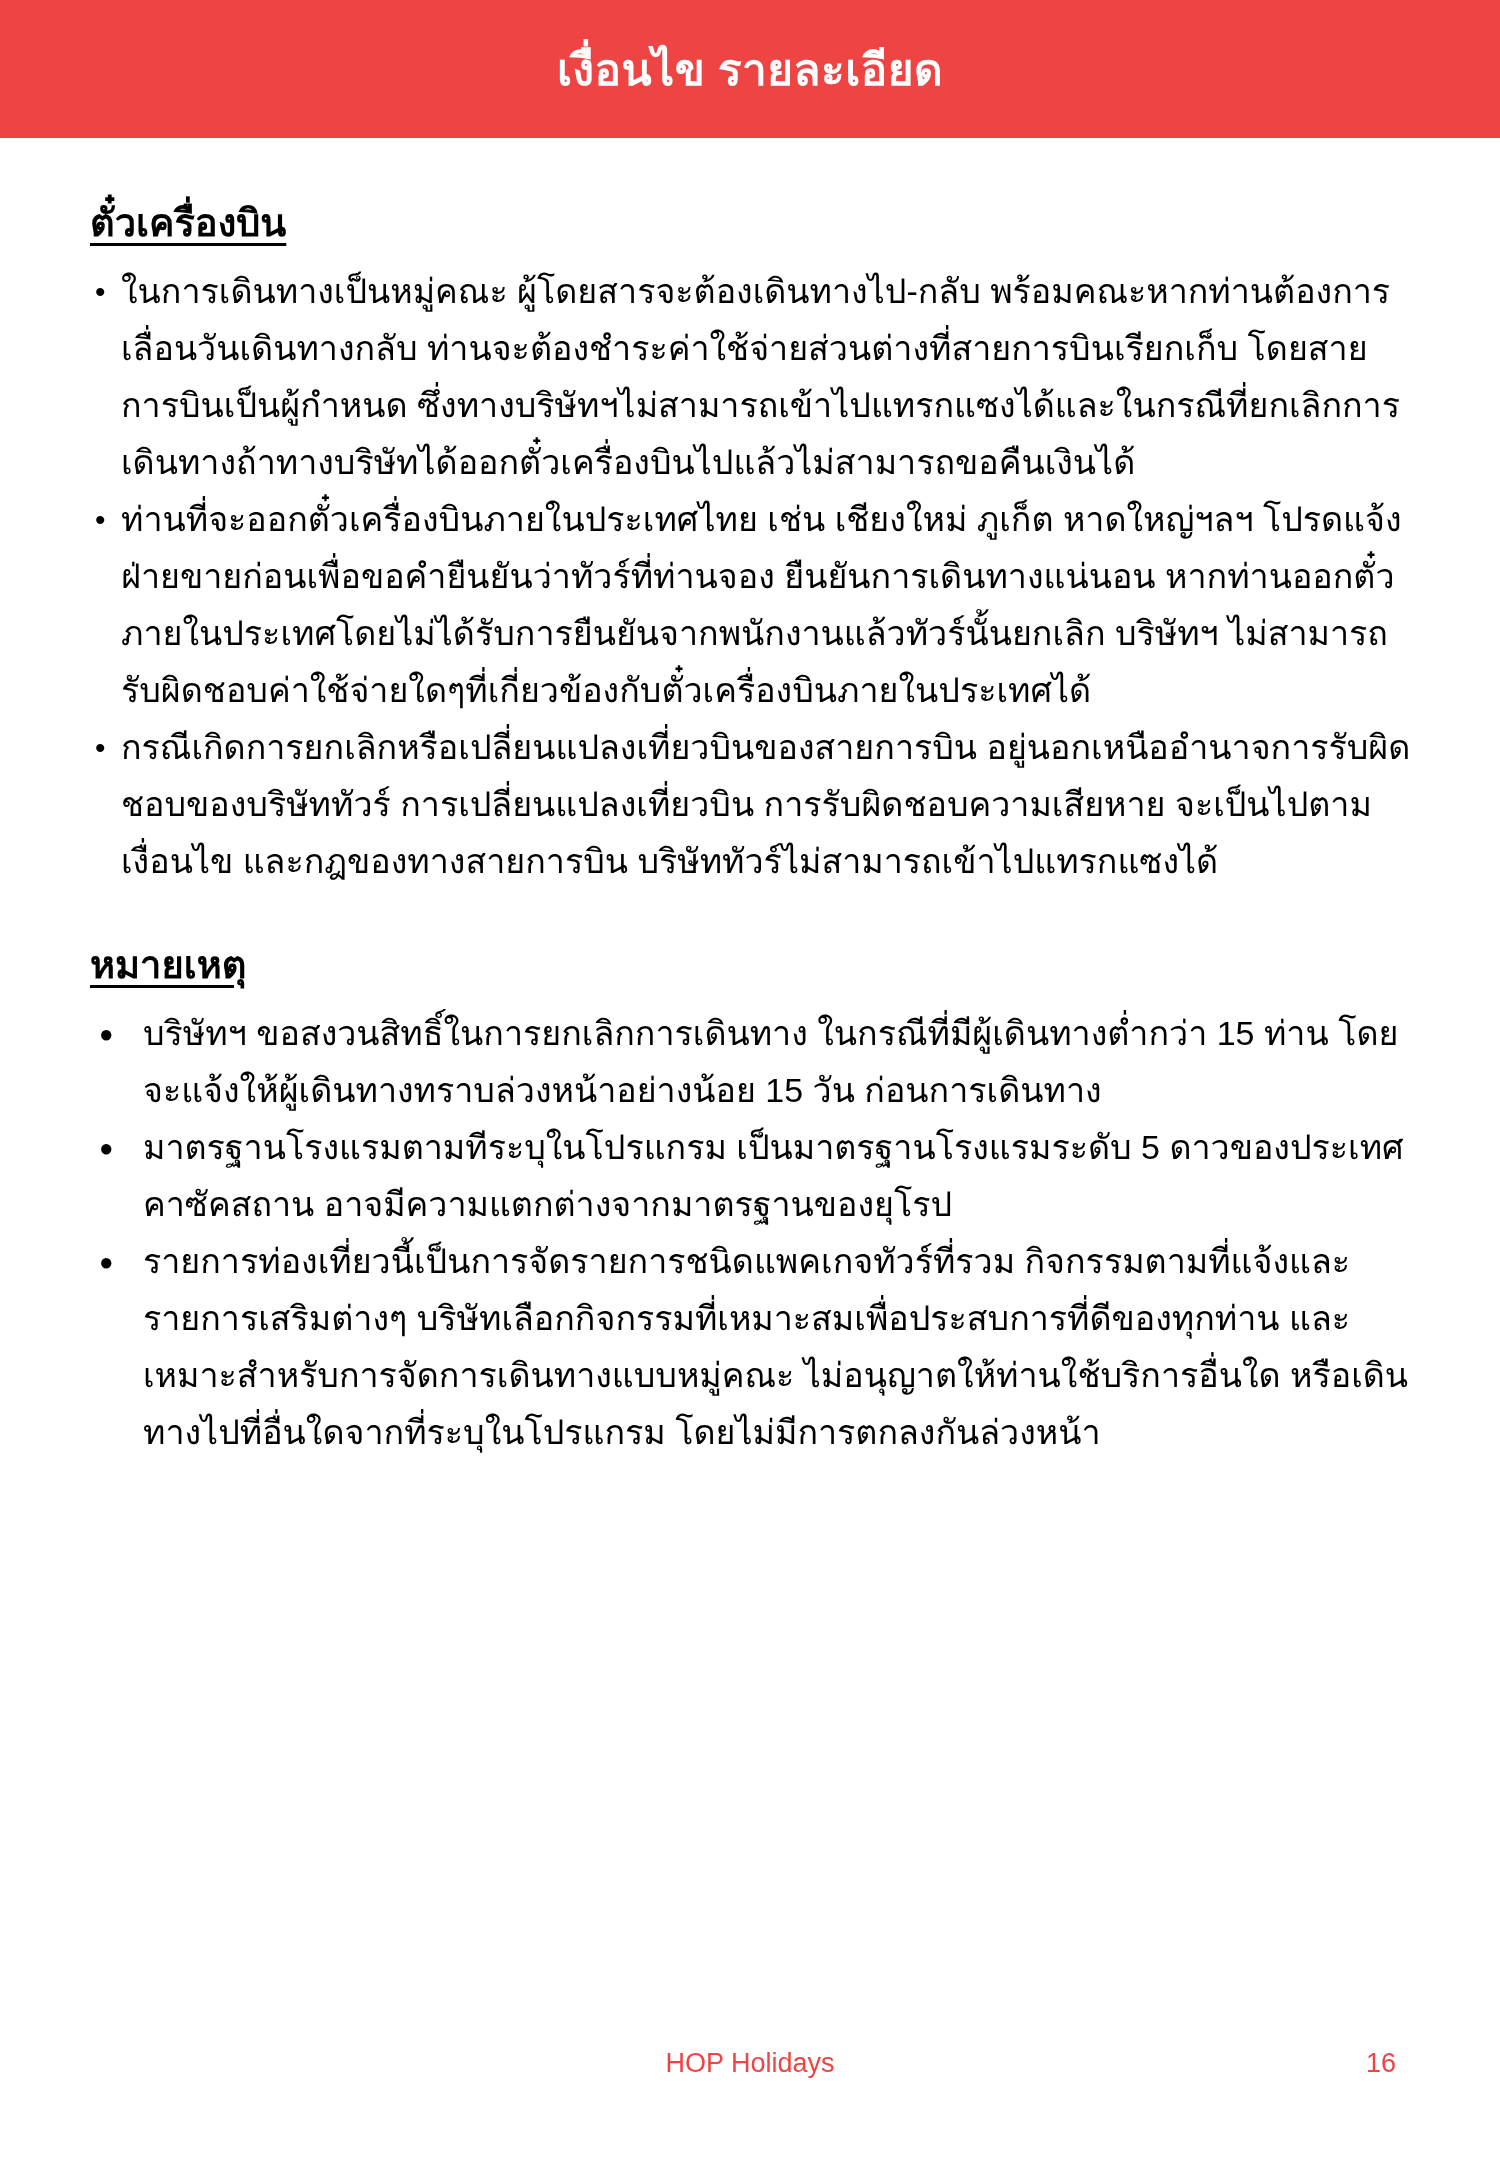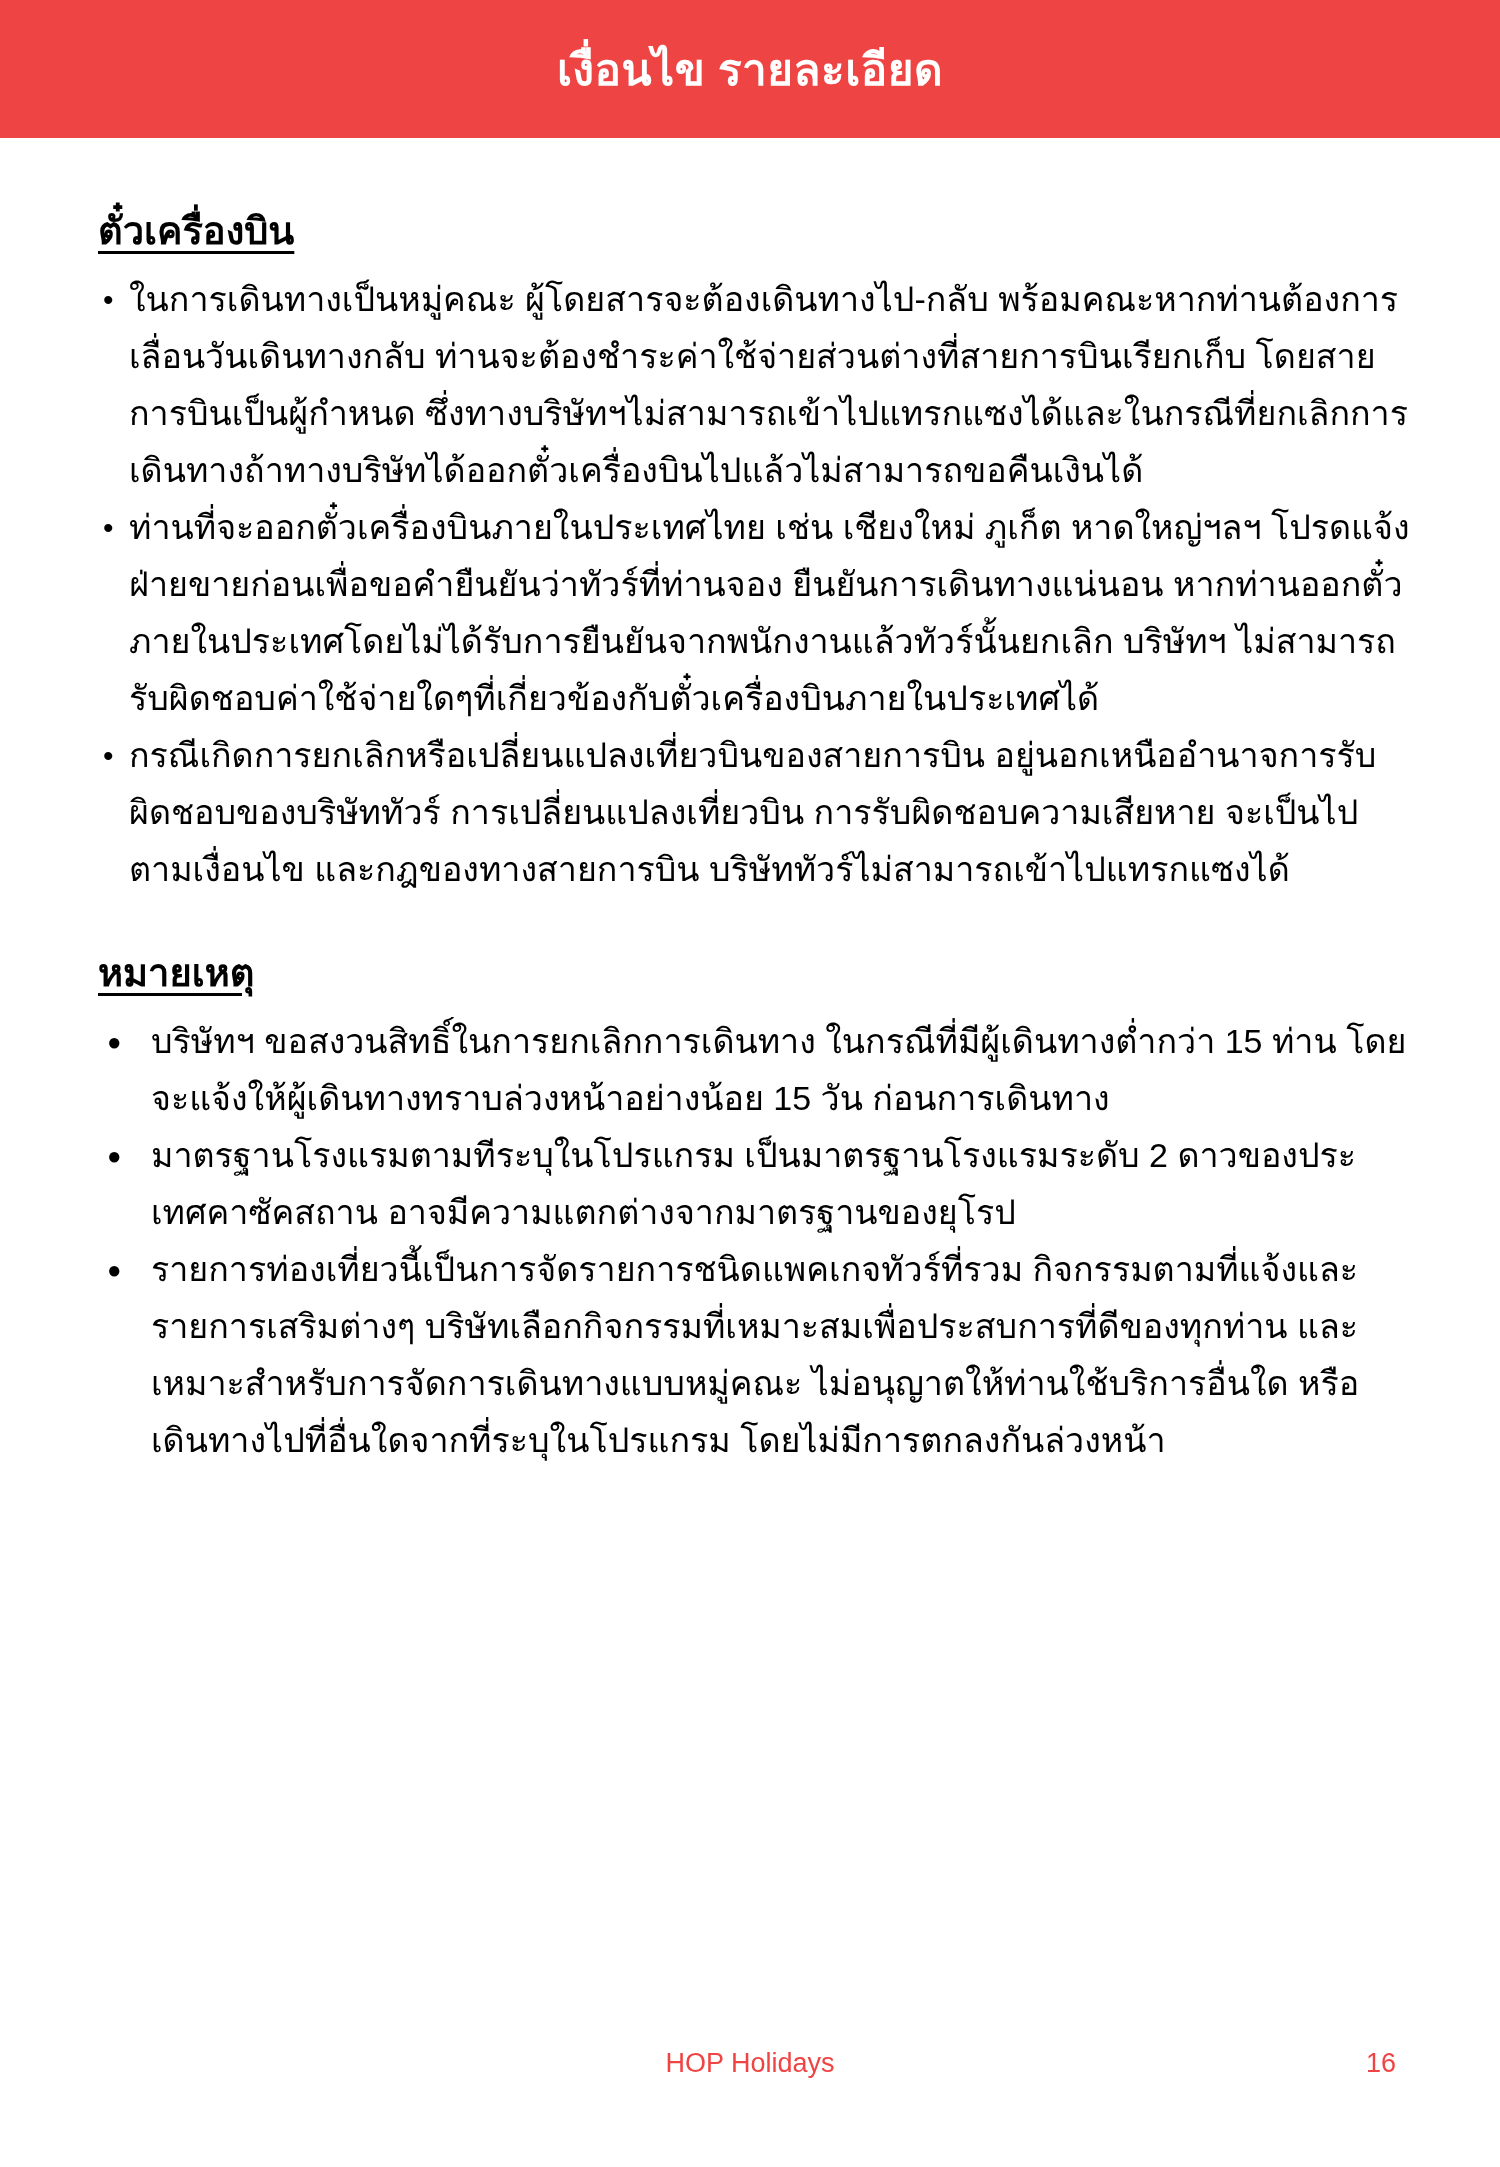--- a/index.html
+++ b/index.html
@@ -26,21 +26,21 @@
     font-size: 44px;
     font-weight: 700;
     letter-spacing: 0.5px;
   }
 
   
   .content {
     padding: 54px 82px 0 90px;
   }
 
-  .doc-section { margin: 8px; }
+  .doc-section { margin: 0; }
   .doc-section + .doc-section { margin-top: 44px; }
 
   .section-heading {
     margin: 0 0 10px 0;
     font-size: 38px;
     font-weight: 700;
     text-decoration: underline;
     text-decoration-thickness: 3px;
     text-underline-offset: 7px;
   }
@@ -115,21 +115,21 @@
     </section>
     <section class="doc-section style-disc">
       <h2 class="section-heading">หมายเหตุ</h2>
       <ul class="bullet-list">
         <li class="list-item">
           <span class="bullet-icon">●</span>
           <span class="bullet-text"><span class="run">บริษัทฯ </span><span class="run bold">ขอสงวนสิทธิ์ในการยกเลิกการเดินทาง ในกรณีที่มีผู้เดินทางต่ำกว่า 15 ท่าน โดยจะแจ้งให้ผู้เดินทางทราบล่วงหน้าอย่างน้อย 15 วัน</span><span class="run"> ก่อนการเดินทาง</span></span>
         </li>
         <li class="list-item">
           <span class="bullet-icon">●</span>
-          <span class="bullet-text"><span class="run">มาตรฐานโรงแรมตามทีระบุในโปรแกรม เป็นมาตรฐานโรงแรมระดับ 2 ดาวของประเทศคาซัคสถาน อาจมีความแตกต่างจากมาตรฐานของยุโรป</span></span>
+          <span class="bullet-text"><span class="run">มาตรฐานโรงแรมตามทีระบุในโปรแกรม เป็นมาตรฐานโรงแรมระดับ 5 ดาวของประเทศคาซัคสถาน อาจมีความแตกต่างจากมาตรฐานของยุโรป</span></span>
         </li>
         <li class="list-item">
           <span class="bullet-icon">●</span>
           <span class="bullet-text"><span class="run">รายการท่องเที่ยวนี้เป็นการจัดรายการชนิดแพคเกจทัวร์ที่รวม กิจกรรมตามที่แจ้งและรายการเสริมต่างๆ บริษัทเลือกกิจกรรมที่เหมาะสมเพื่อประสบการที่ดีของทุกท่าน และเหมาะสำหรับการจัดการเดินทางแบบหมู่คณะ ไม่อนุญาตให้ท่านใช้บริการอื่นใด หรือเดินทางไปที่อื่นใดจากที่ระบุในโปรแกรม โดยไม่มีการตกลงกันล่วงหน้า</span></span>
         </li>
       </ul>
     </section>
   </main>
 
 <footer class="footer">

